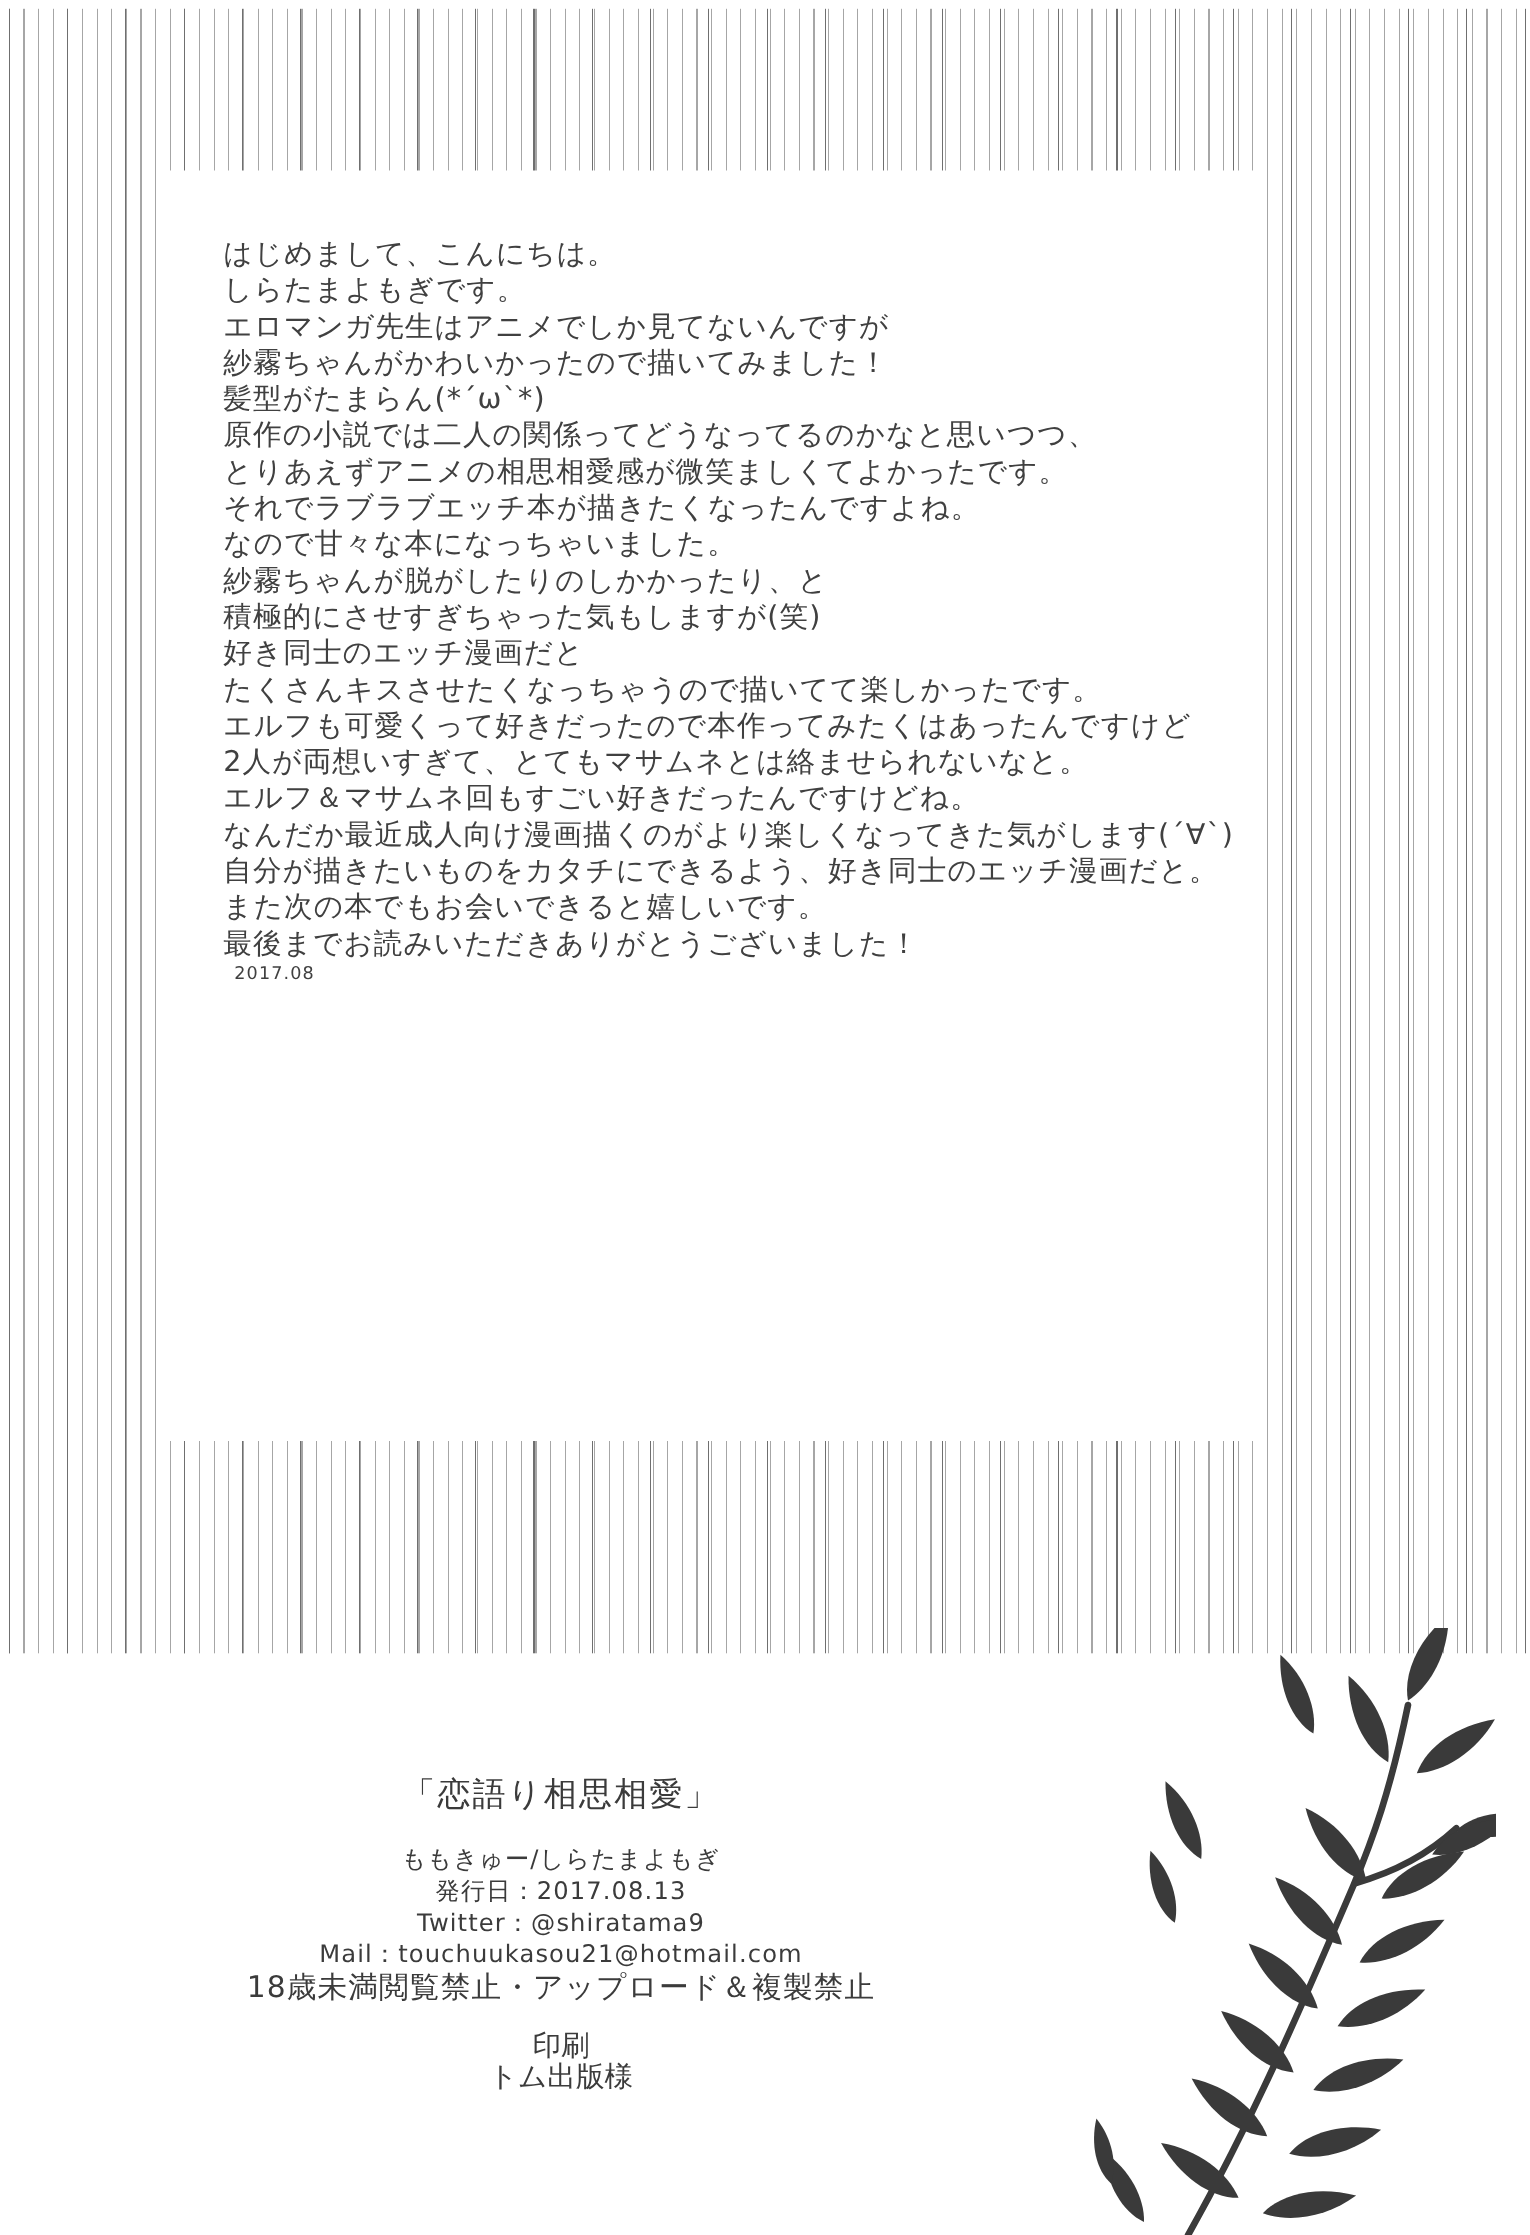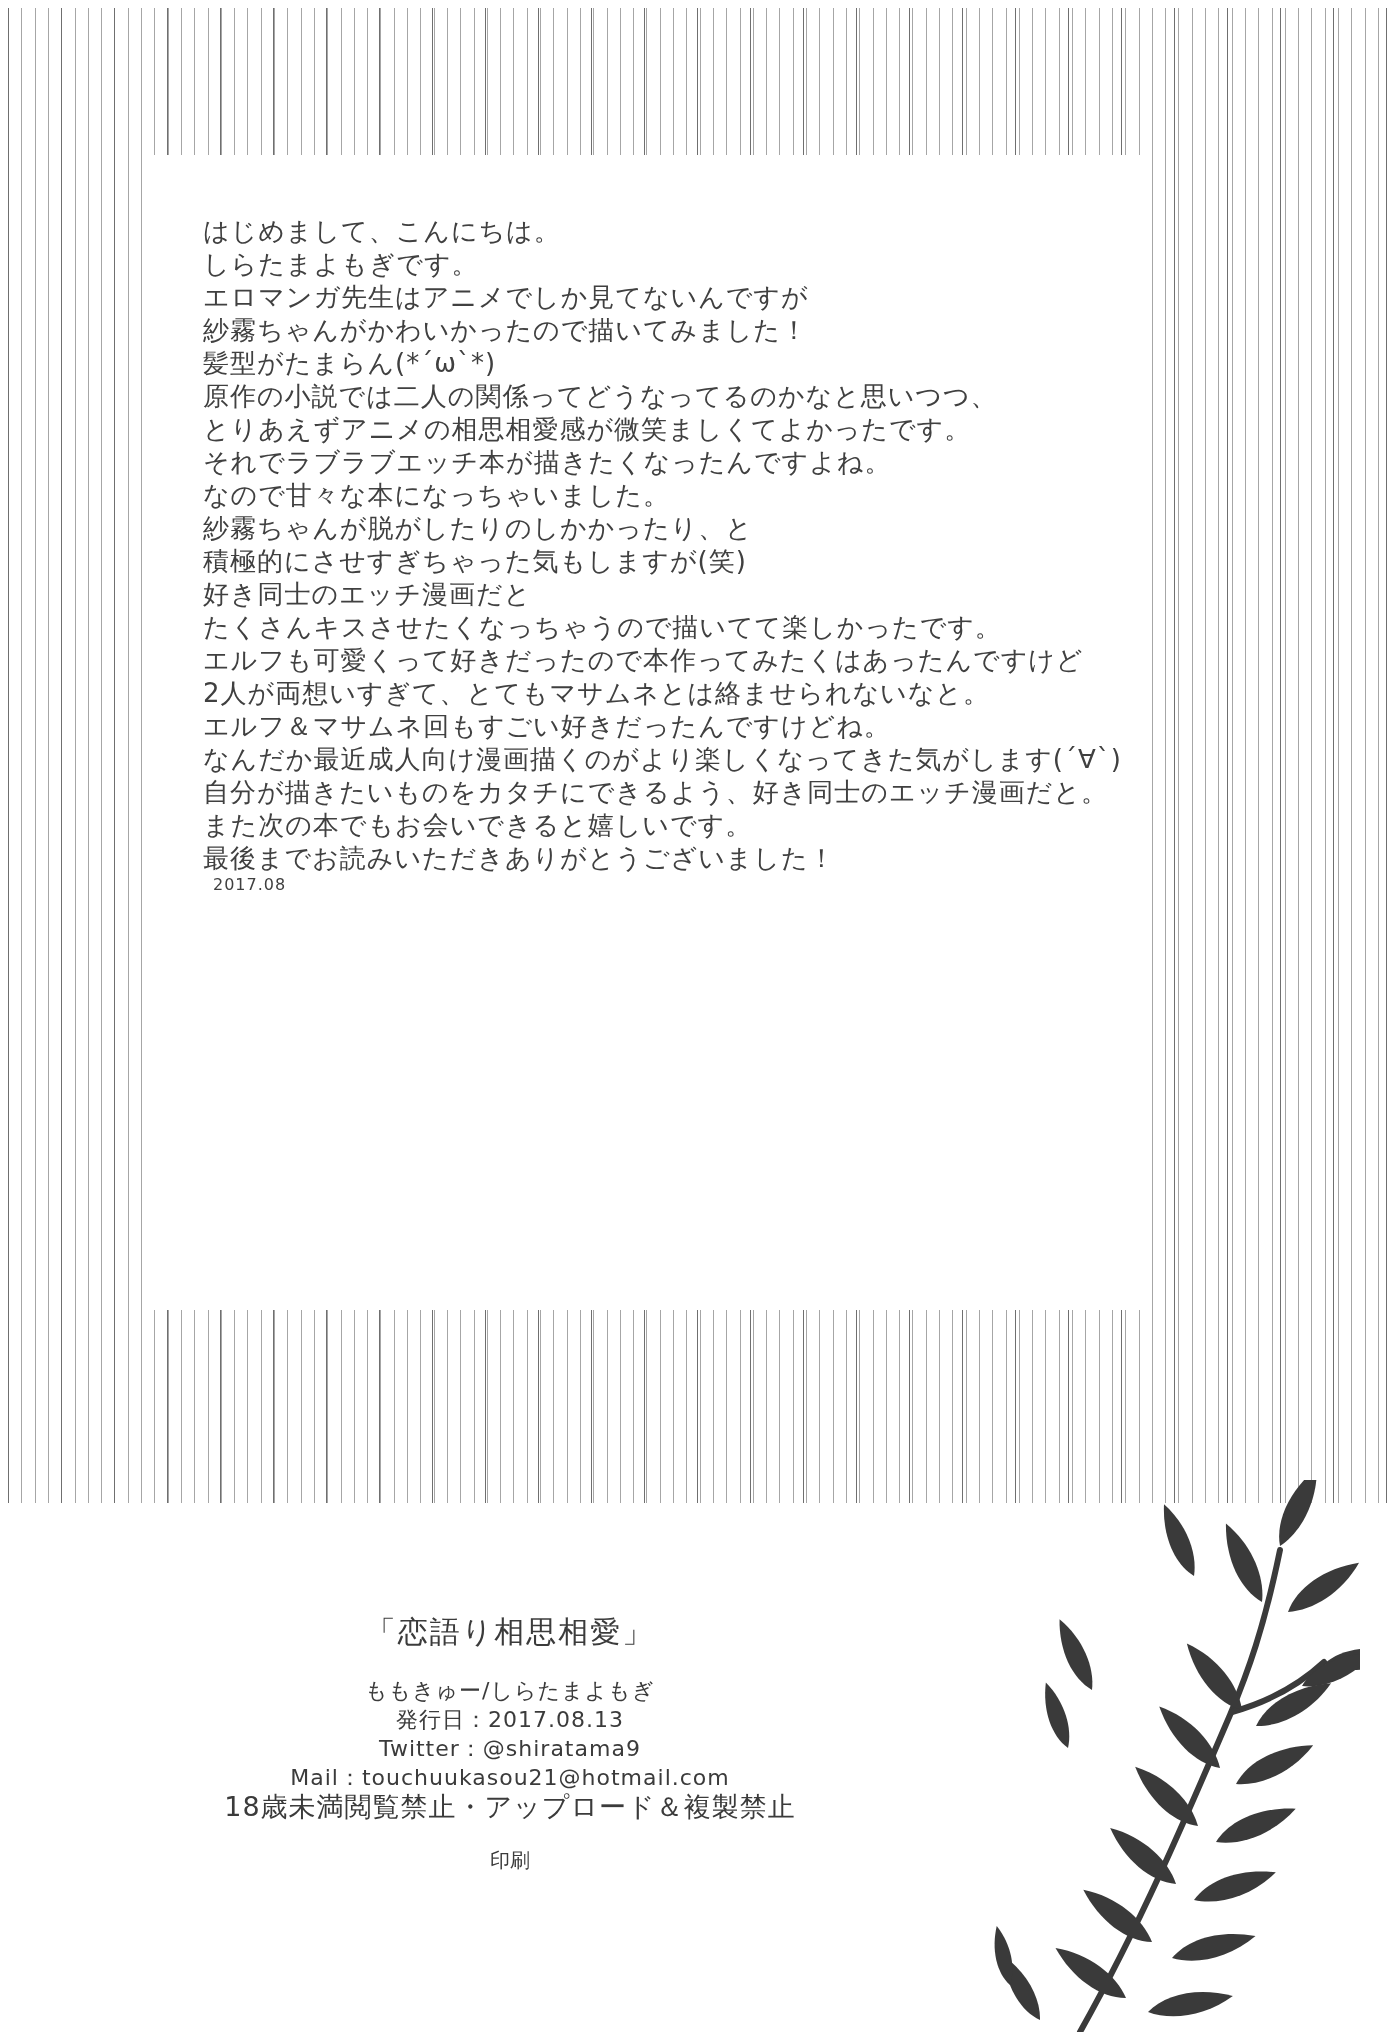--- a/index.html
+++ b/index.html
@@ -81,21 +81,21 @@
     font-size: 22px;
     line-height: 29px;
     letter-spacing: 1px;
   }
   .colophon-notice {
     font-size: 27px;
     line-height: 30px;
     letter-spacing: 1px;
   }
   .colophon-print {
-    font-size: 20px;
+    font-size: 26px;
     line-height: 28px;
   }
   .print-label { margin-top: 24px; }
 
   
   .leaf-art {
     position: absolute;
     left: 980px;
     top: 1480px;
     width: 380px;
@@ -150,20 +150,21 @@
 </div>
 
 <div class="colophon">
   <div class="colophon-title">「恋語り相思相愛」</div>
   <div class="colophon-line">ももきゅー/しらたまよもぎ</div>
   <div class="colophon-line">発行日：2017.08.13</div>
   <div class="colophon-line">Twitter：@shiratama9</div>
   <div class="colophon-line">Mail：touchuukasou21@hotmail.com</div>
   <div class="colophon-notice">18歳未満閲覧禁止・アップロード＆複製禁止</div>
   <div class="colophon-print print-label">印刷</div>
+  <div class="colophon-print">トム出版様</div>
 </div>
 
 <div class="leaf-art">
   <svg width="380" height="552" viewBox="0 0 380 552" xmlns="http://www.w3.org/2000/svg">
     <defs>
       <path id="leaf" d="M0 0 C 15 -20 20 -54 8 -86 C -10 -56 -13 -22 0 0 Z"></path>
     </defs>
     <g fill="none" stroke="#3a3a3a" stroke-width="6" stroke-linecap="round">
       <path d="M100 552 C 160 445 205 340 250 235 C 268 192 284 148 300 70"></path>
       <path d="M252 232 C 288 222 318 206 344 182"></path>

